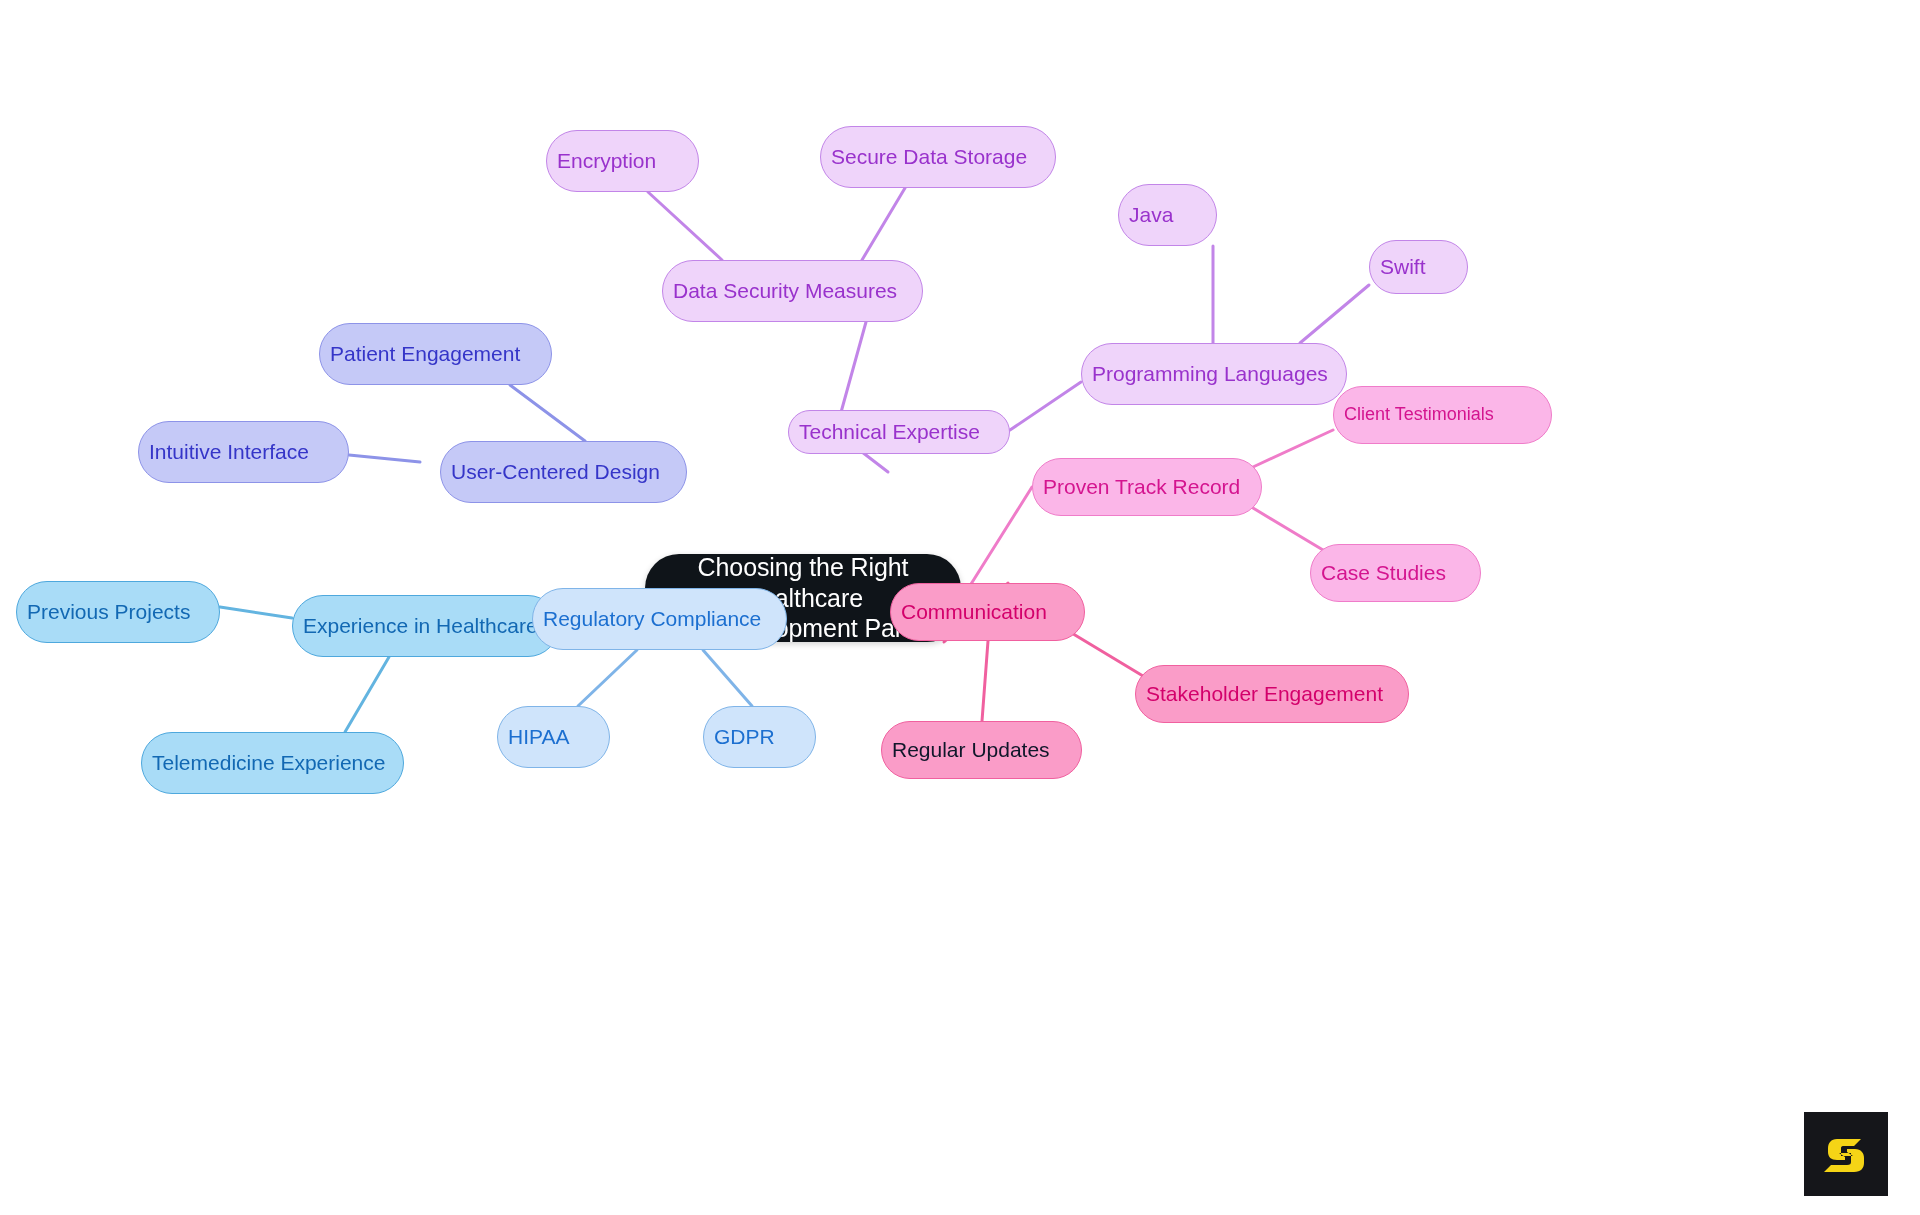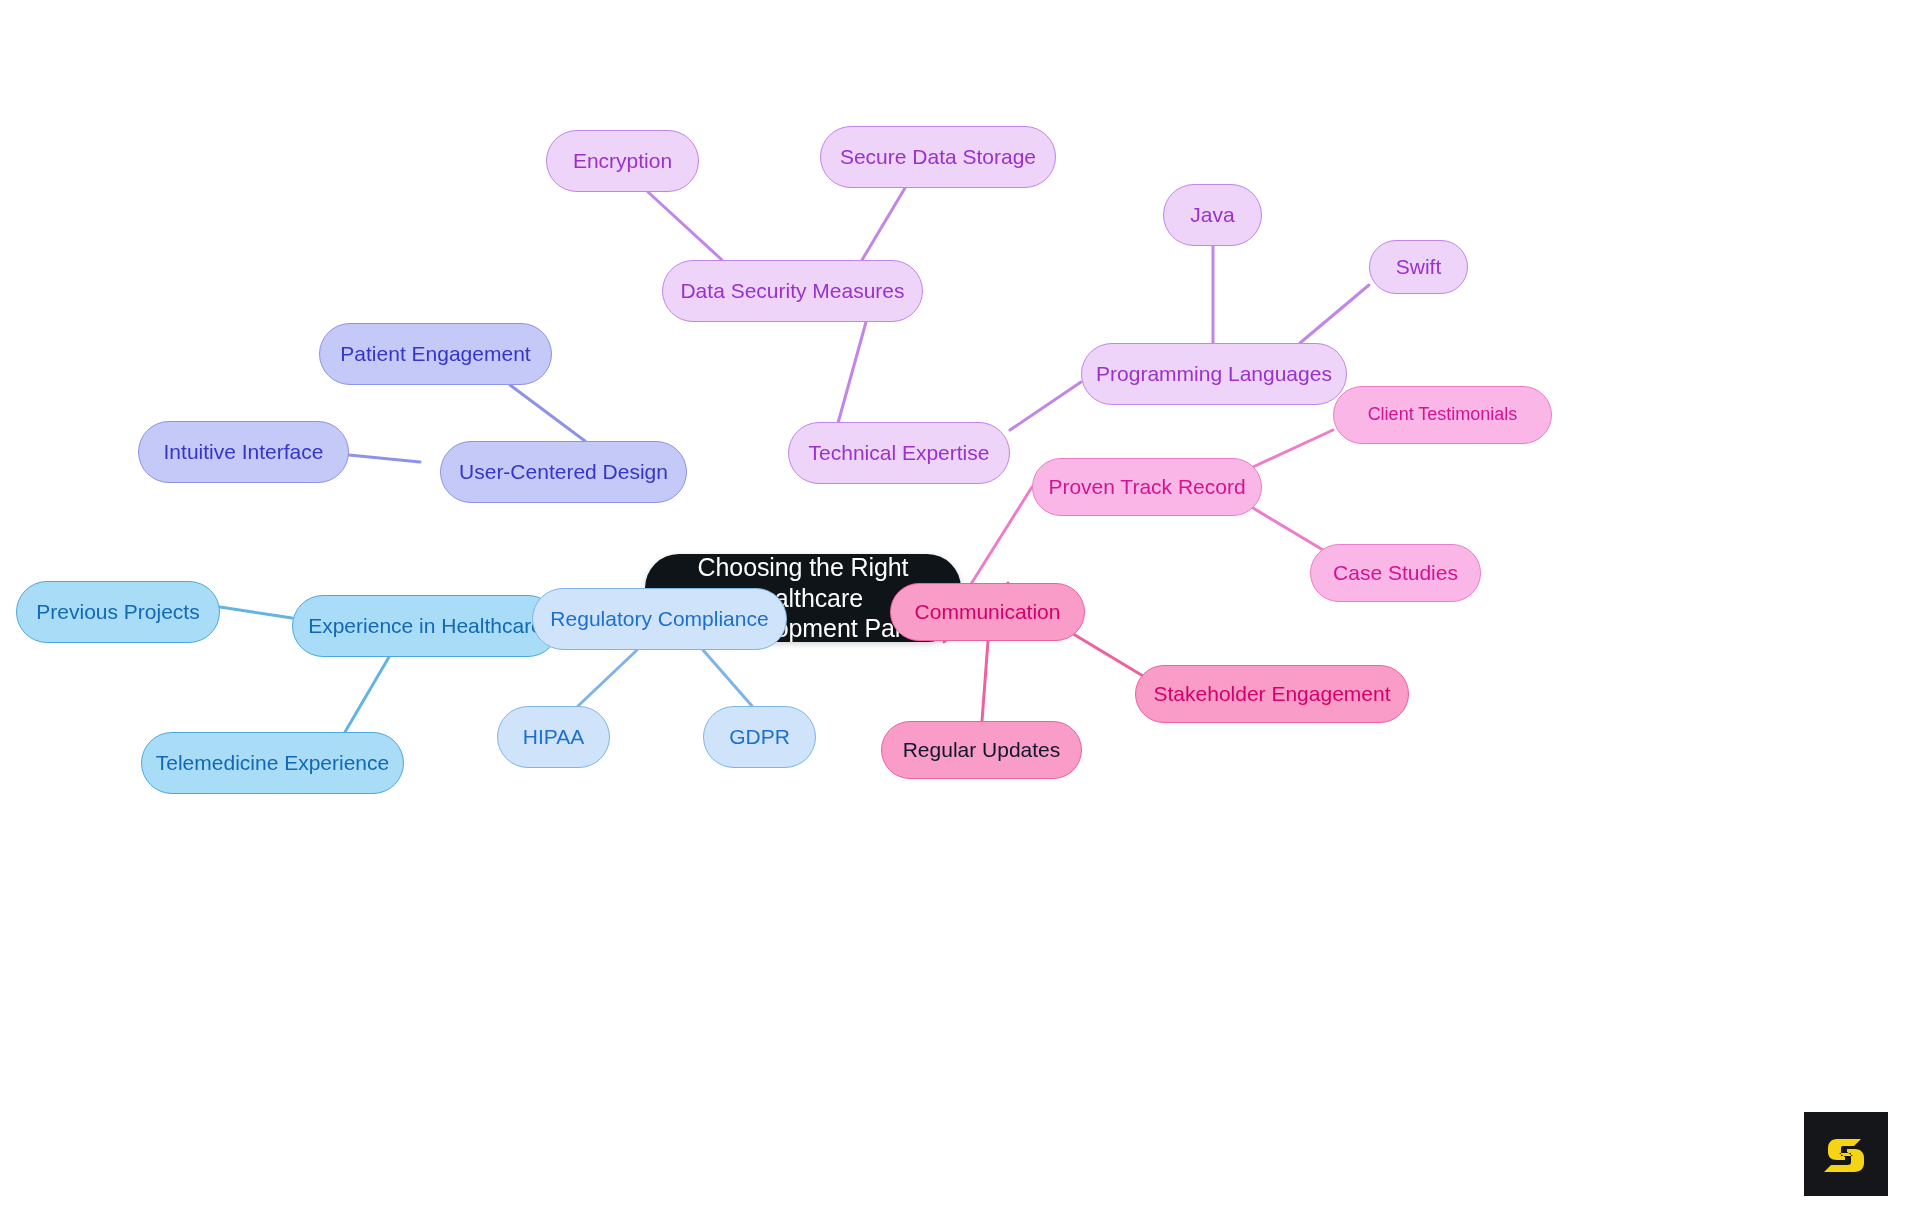--- a/index.html
+++ b/index.html
@@ -22,21 +22,21 @@
     left: 0; top: 0;
     width: 1920px;
     height: 1215px;
     pointer-events: none;
   }
   .node {
     position: absolute;
     box-sizing: border-box;
     display: flex;
     align-items: center;
-    justify-content: center;
+    justify-content: flex-start;
     text-align: center;
     border-radius: 999px;
     border-style: solid;
     border-width: 1.5px;
     line-height: 1.22;
     white-space: pre-line;
     padding: 0 10px;
   }
   .node.root {
     border-radius: 34px;
@@ -88,23 +88,23 @@
       <line x1="1070" y1="632" x2="1143" y2="676" stroke="#f0609f" stroke-width="3" stroke-linecap="round"></line>
       <line x1="988" y1="641" x2="982" y2="721" stroke="#f0609f" stroke-width="3" stroke-linecap="round"></line>
     </svg>
 
   <div id="nodes">
       <div class="node root" style="left: 645px; top: 554px; width: 316px; height: 88px; background: rgb(15, 20, 25); color: rgb(255, 255, 255); font-size: 25px;"><span class="node-label">Choosing the Right Healthcare
 App Development Partner</span></div>
       <div class="node" style="left: 662px; top: 260px; width: 261px; height: 62px; background: rgb(239, 212, 250); color: rgb(153, 50, 204); border-color: rgb(194, 133, 232); font-size: 21px;"><span class="node-label">Data Security Measures</span></div>
       <div class="node" style="left: 546px; top: 130px; width: 153px; height: 62px; background: rgb(239, 212, 250); color: rgb(153, 50, 204); border-color: rgb(194, 133, 232); font-size: 21px;"><span class="node-label">Encryption</span></div>
       <div class="node" style="left: 820px; top: 126px; width: 236px; height: 62px; background: rgb(239, 212, 250); color: rgb(153, 50, 204); border-color: rgb(194, 133, 232); font-size: 21px;"><span class="node-label">Secure Data Storage</span></div>
-      <div class="node" style="left: 788px; top: 410px; width: 222px; height: 62px; background: rgb(239, 212, 250); color: rgb(153, 50, 204); border-color: rgb(194, 133, 232); font-size: 21px; margin-top: 12px;"><span class="node-label">Technical Expertise</span></div>
+      <div class="node" style="left: 788px; top: 410px; width: 222px; height: 44px; background: rgb(239, 212, 250); color: rgb(153, 50, 204); border-color: rgb(194, 133, 232); font-size: 21px;"><span class="node-label">Technical Expertise</span></div>
       <div class="node" style="left: 1081px; top: 343px; width: 266px; height: 62px; background: rgb(239, 212, 250); color: rgb(153, 50, 204); border-color: rgb(194, 133, 232); font-size: 21px;"><span class="node-label">Programming Languages</span></div>
-      <div class="node" style="left: 1163px; top: 184px; width: 99px; height: 62px; background: rgb(239, 212, 250); color: rgb(153, 50, 204); border-color: rgb(194, 133, 232); font-size: 21px;"><span class="node-label">Java</span></div>
+      <div class="node" style="left: 1118px; top: 184px; width: 99px; height: 62px; background: rgb(239, 212, 250); color: rgb(153, 50, 204); border-color: rgb(194, 133, 232); font-size: 21px;"><span class="node-label">Java</span></div>
       <div class="node" style="left: 1369px; top: 240px; width: 99px; height: 54px; background: rgb(239, 212, 250); color: rgb(153, 50, 204); border-color: rgb(194, 133, 232); font-size: 21px;"><span class="node-label">Swift</span></div>
       <div class="node" style="left: 440px; top: 441px; width: 247px; height: 62px; background: rgb(197, 201, 247); color: rgb(53, 53, 200); border-color: rgb(141, 147, 232); font-size: 21px;"><span class="node-label">User-Centered Design</span></div>
       <div class="node" style="left: 319px; top: 323px; width: 233px; height: 62px; background: rgb(197, 201, 247); color: rgb(53, 53, 200); border-color: rgb(141, 147, 232); font-size: 21px;"><span class="node-label">Patient Engagement</span></div>
       <div class="node" style="left: 138px; top: 421px; width: 211px; height: 62px; background: rgb(197, 201, 247); color: rgb(53, 53, 200); border-color: rgb(141, 147, 232); font-size: 21px;"><span class="node-label">Intuitive Interface</span></div>
       <div class="node" style="left: 292px; top: 595px; width: 267px; height: 62px; background: rgb(169, 220, 247); color: rgb(18, 104, 179); border-color: rgb(78, 168, 221); font-size: 21px;"><span class="node-label">Experience in Healthcare</span></div>
       <div class="node" style="left: 16px; top: 581px; width: 204px; height: 62px; background: rgb(169, 220, 247); color: rgb(18, 104, 179); border-color: rgb(78, 168, 221); font-size: 21px;"><span class="node-label">Previous Projects</span></div>
       <div class="node" style="left: 141px; top: 732px; width: 263px; height: 62px; background: rgb(169, 220, 247); color: rgb(18, 104, 179); border-color: rgb(78, 168, 221); font-size: 21px;"><span class="node-label">Telemedicine Experience</span></div>
       <div class="node" style="left: 532px; top: 588px; width: 255px; height: 62px; background: rgb(207, 228, 251); color: rgb(28, 111, 208); border-color: rgb(127, 180, 232); font-size: 21px;"><span class="node-label">Regulatory Compliance</span></div>
       <div class="node" style="left: 497px; top: 706px; width: 113px; height: 62px; background: rgb(207, 228, 251); color: rgb(28, 111, 208); border-color: rgb(127, 180, 232); font-size: 21px;"><span class="node-label">HIPAA</span></div>
       <div class="node" style="left: 703px; top: 706px; width: 113px; height: 62px; background: rgb(207, 228, 251); color: rgb(28, 111, 208); border-color: rgb(127, 180, 232); font-size: 21px;"><span class="node-label">GDPR</span></div>

